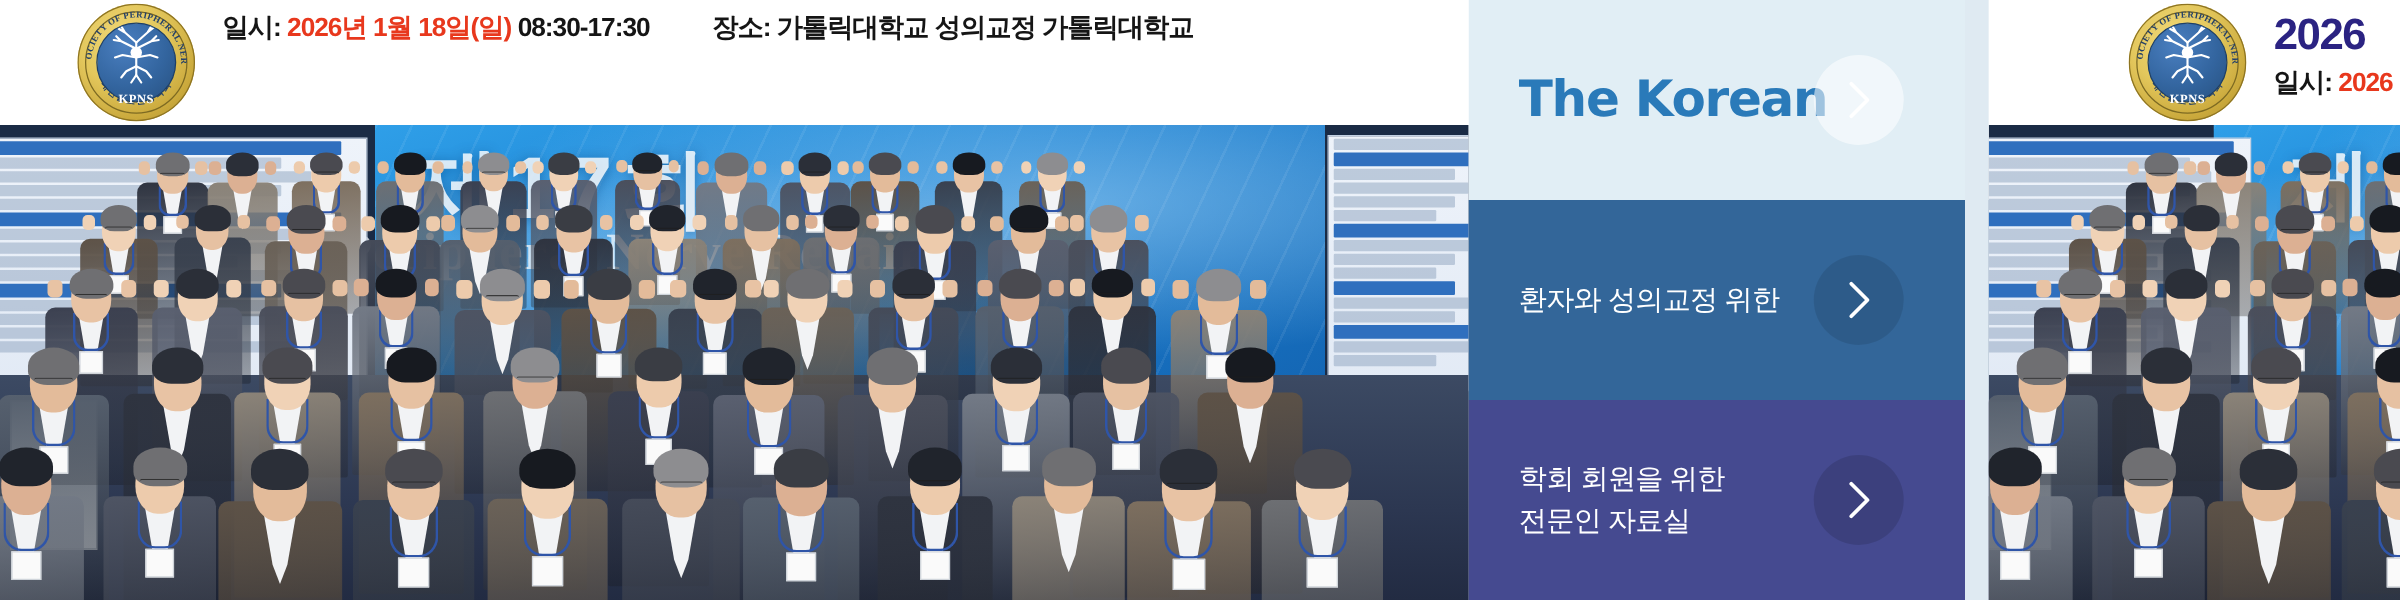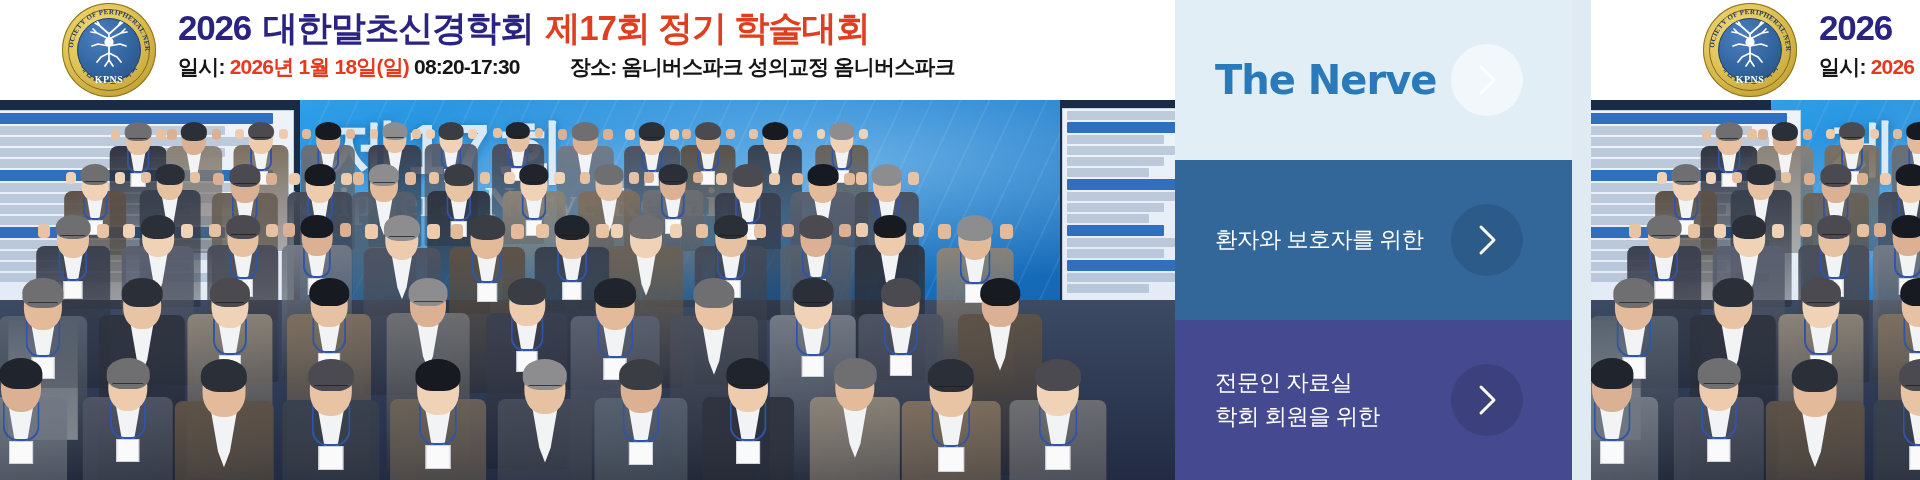--- a/index.html
+++ b/index.html
@@ -345,30 +345,27 @@
                 <path d="M26 40 L22 46 M26 40 L30 46"></path>
               </g>
               <circle cx="26" cy="22" r="4.6" fill="#ffffff"></circle>
             </svg>
           </div>
           <div class="seal-kpns">KPNS</div>
         </div>
       </div>
 
       <div class="title-block">
-        <div class="title-line1">
-          <span class="t-navy">2026</span><span class="t-gap"></span><span class="t-navy">대한말초신경학회</span><span class="t-gap"></span><span class="t-red">제17회 정기 학술대회</span>
-        </div>
         <div class="title-line2">
           <span>일시:</span>
           <span class="d-red">2026년 1월 18일(일)</span>
-          <span>08:20-17:30</span>
+          <span>08:30-17:30</span>
           <span class="venue-gap"></span>
           <span>장소:</span>
-          <span>옴니버스파크 성의교정 옴니버스파크</span>
+          <span>가톨릭대학교 성의교정 가톨릭대학교</span>
         </div>
       </div>
     </div>
 
     <div class="photo">
       <div class="photo-inner">
 
         <div class="screen-bg"></div>
         <div class="screen-text1">제17회</div>
         <div class="screen-text2">Peripheral Nerve Repair</div>
@@ -944,44 +941,44 @@
             </div>
           </div>
       </div>
     </div>
   </div>
 
   <div class="sidebar">
 
     <div class="card card-nerve">
       <div>
-        <div class="nerve-logo">The Nerve</div>
+        <div class="nerve-logo">The Korean</div>
       </div>
       <div class="arrow-btn">
         <svg width="26" height="34" viewBox="0 0 26 34">
           <path d="M7 4 L20 17 L7 30" fill="none" stroke="#ffffff" stroke-width="3" stroke-linecap="round" stroke-linejoin="round"></path>
         </svg>
       </div>
     </div>
 
     <div class="card card-blue">
       <div class="card-text">
-        <div>환자와 보호자를 위한</div>
+        <div>환자와 성의교정 위한</div>
       </div>
       <div class="arrow-btn">
         <svg width="26" height="34" viewBox="0 0 26 34">
           <path d="M7 4 L20 17 L7 30" fill="none" stroke="#ffffff" stroke-width="3" stroke-linecap="round" stroke-linejoin="round"></path>
         </svg>
       </div>
     </div>
 
     <div class="card card-purple">
       <div class="card-text">
+        <div>학회 회원을 위한</div>
         <div>전문인 자료실</div>
-        <div>학회 회원을 위한</div>
       </div>
       <div class="arrow-btn">
         <svg width="26" height="34" viewBox="0 0 26 34">
           <path d="M7 4 L20 17 L7 30" fill="none" stroke="#ffffff" stroke-width="3" stroke-linecap="round" stroke-linejoin="round"></path>
         </svg>
       </div>
     </div>
   </div>
 
   <div class="edge-strip"></div>

